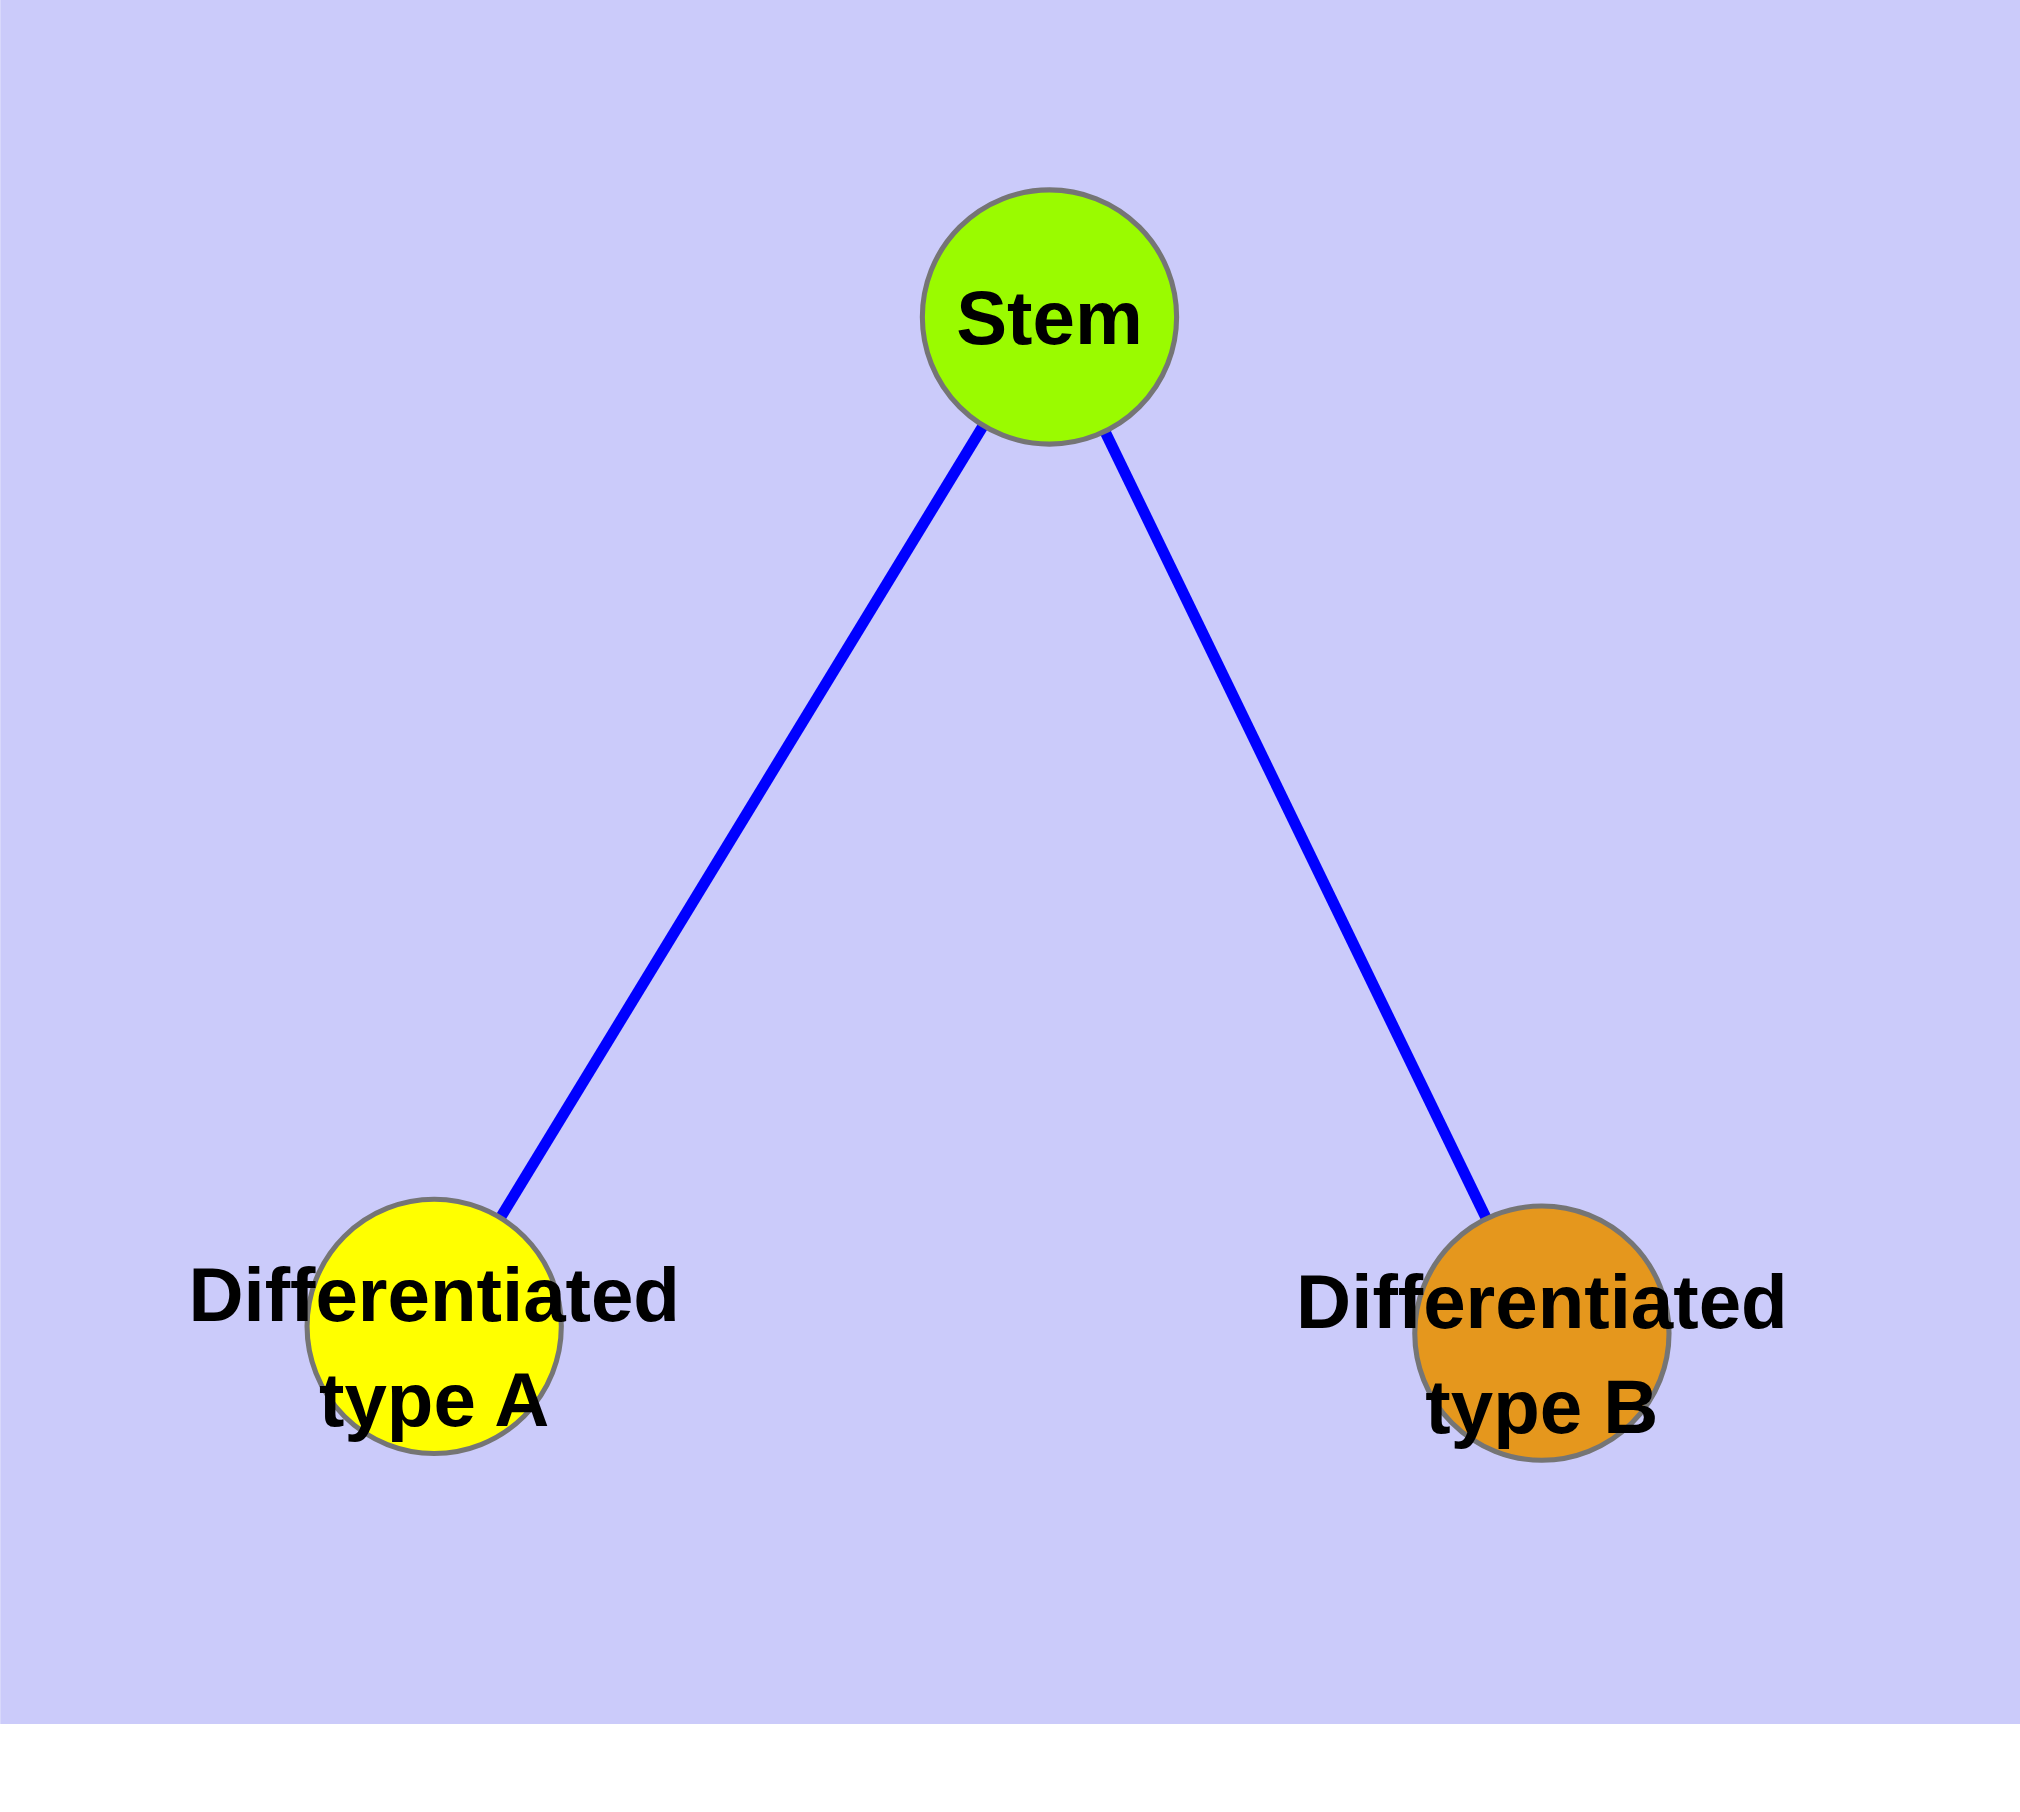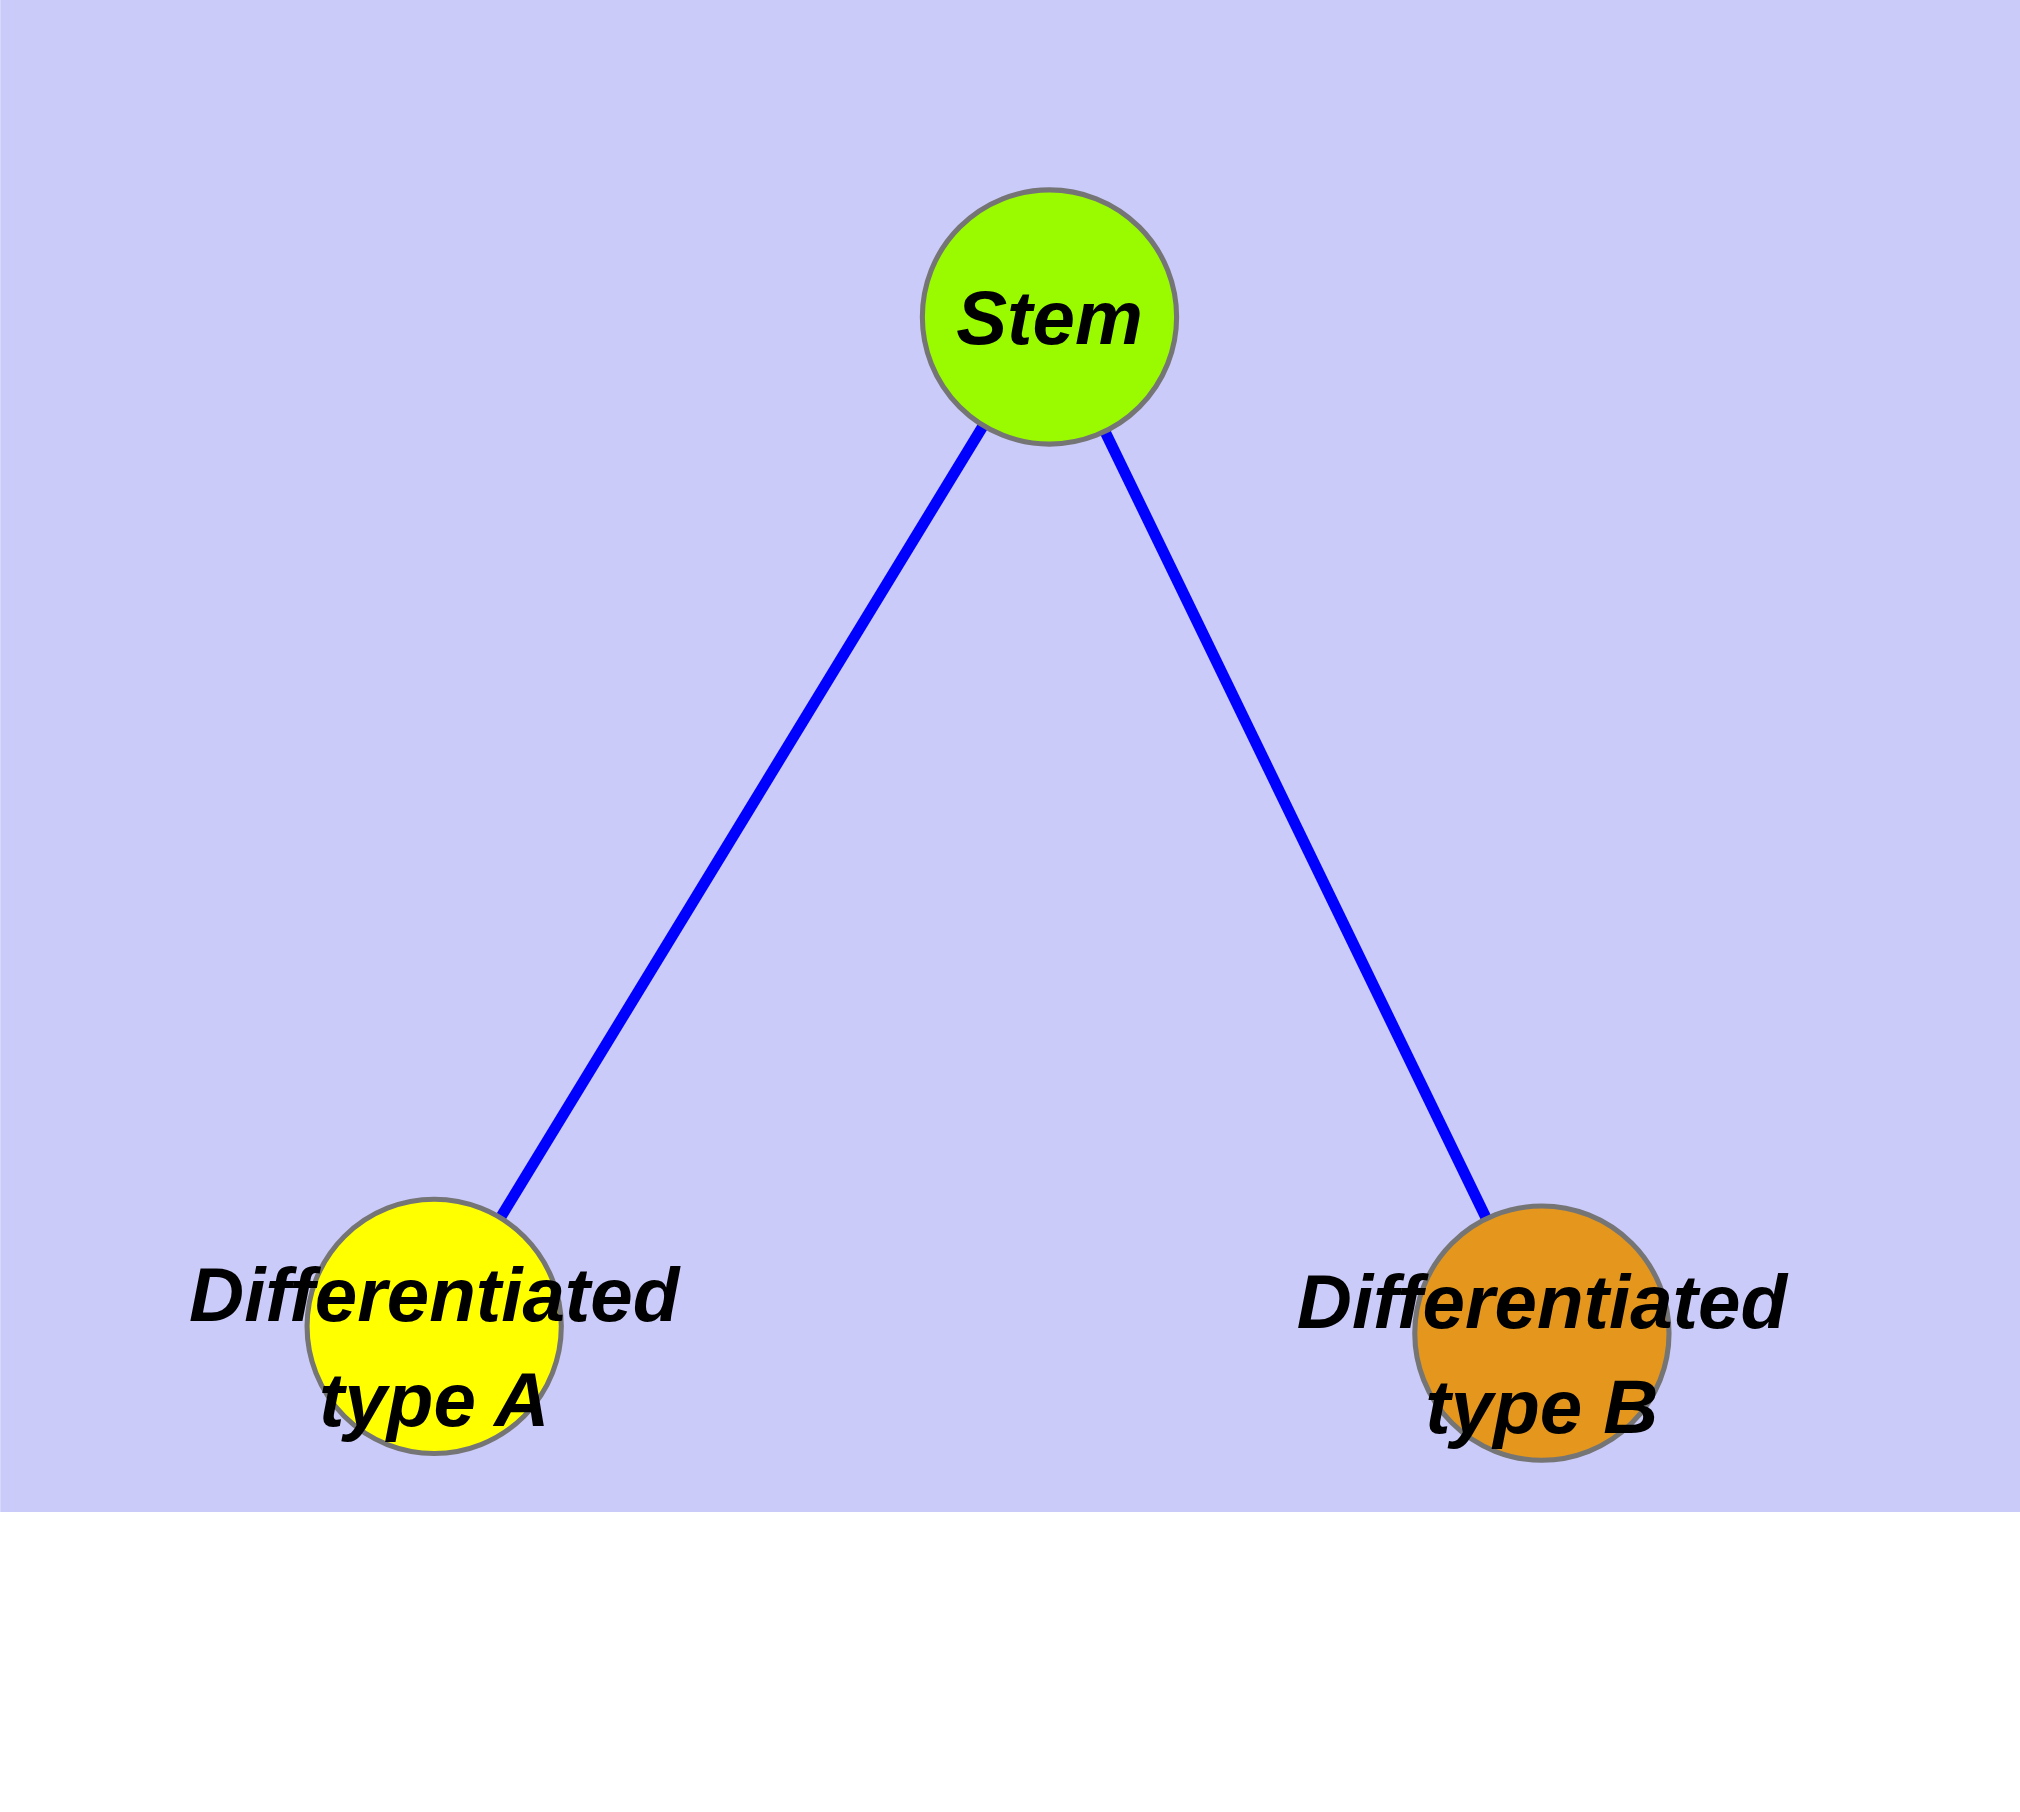--- a/index.html
+++ b/index.html
@@ -3,23 +3,22 @@
 <meta charset="utf-8">
 <style>
   html, body {
     margin: 0;
     padding: 0;
     background: #ffffff;
   }
   .canvas {
     position: relative;
     width: 2021px;
-    height: 1512px;
+    height: 1724px;
     overflow: hidden;
-    font-style: italic;
   }
   svg { display: block; }
   .node-label {
     font-family: "Liberation Sans", sans-serif;
     font-weight: bold;
     font-size: 90px;
     fill: #000000;
     text-anchor: middle;
   }
   .edge {

